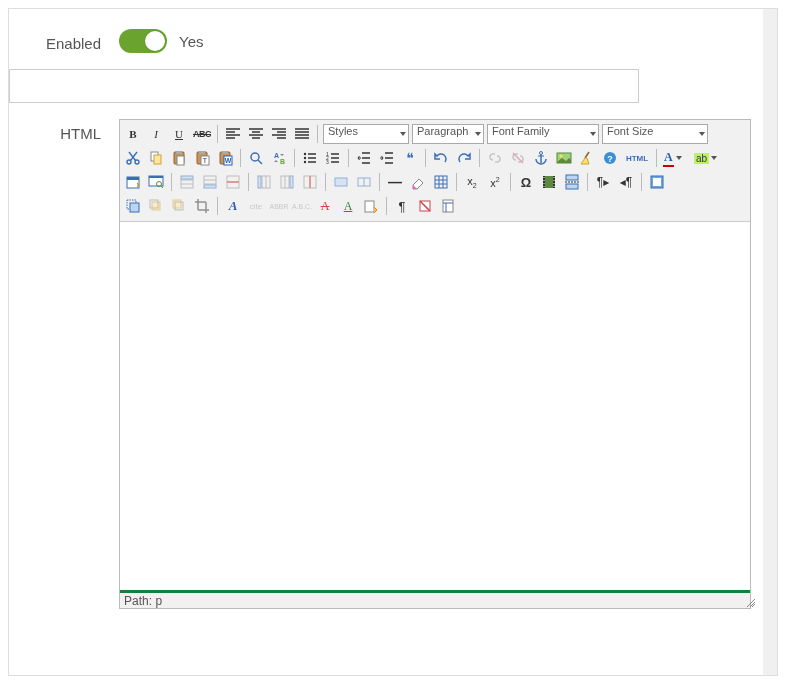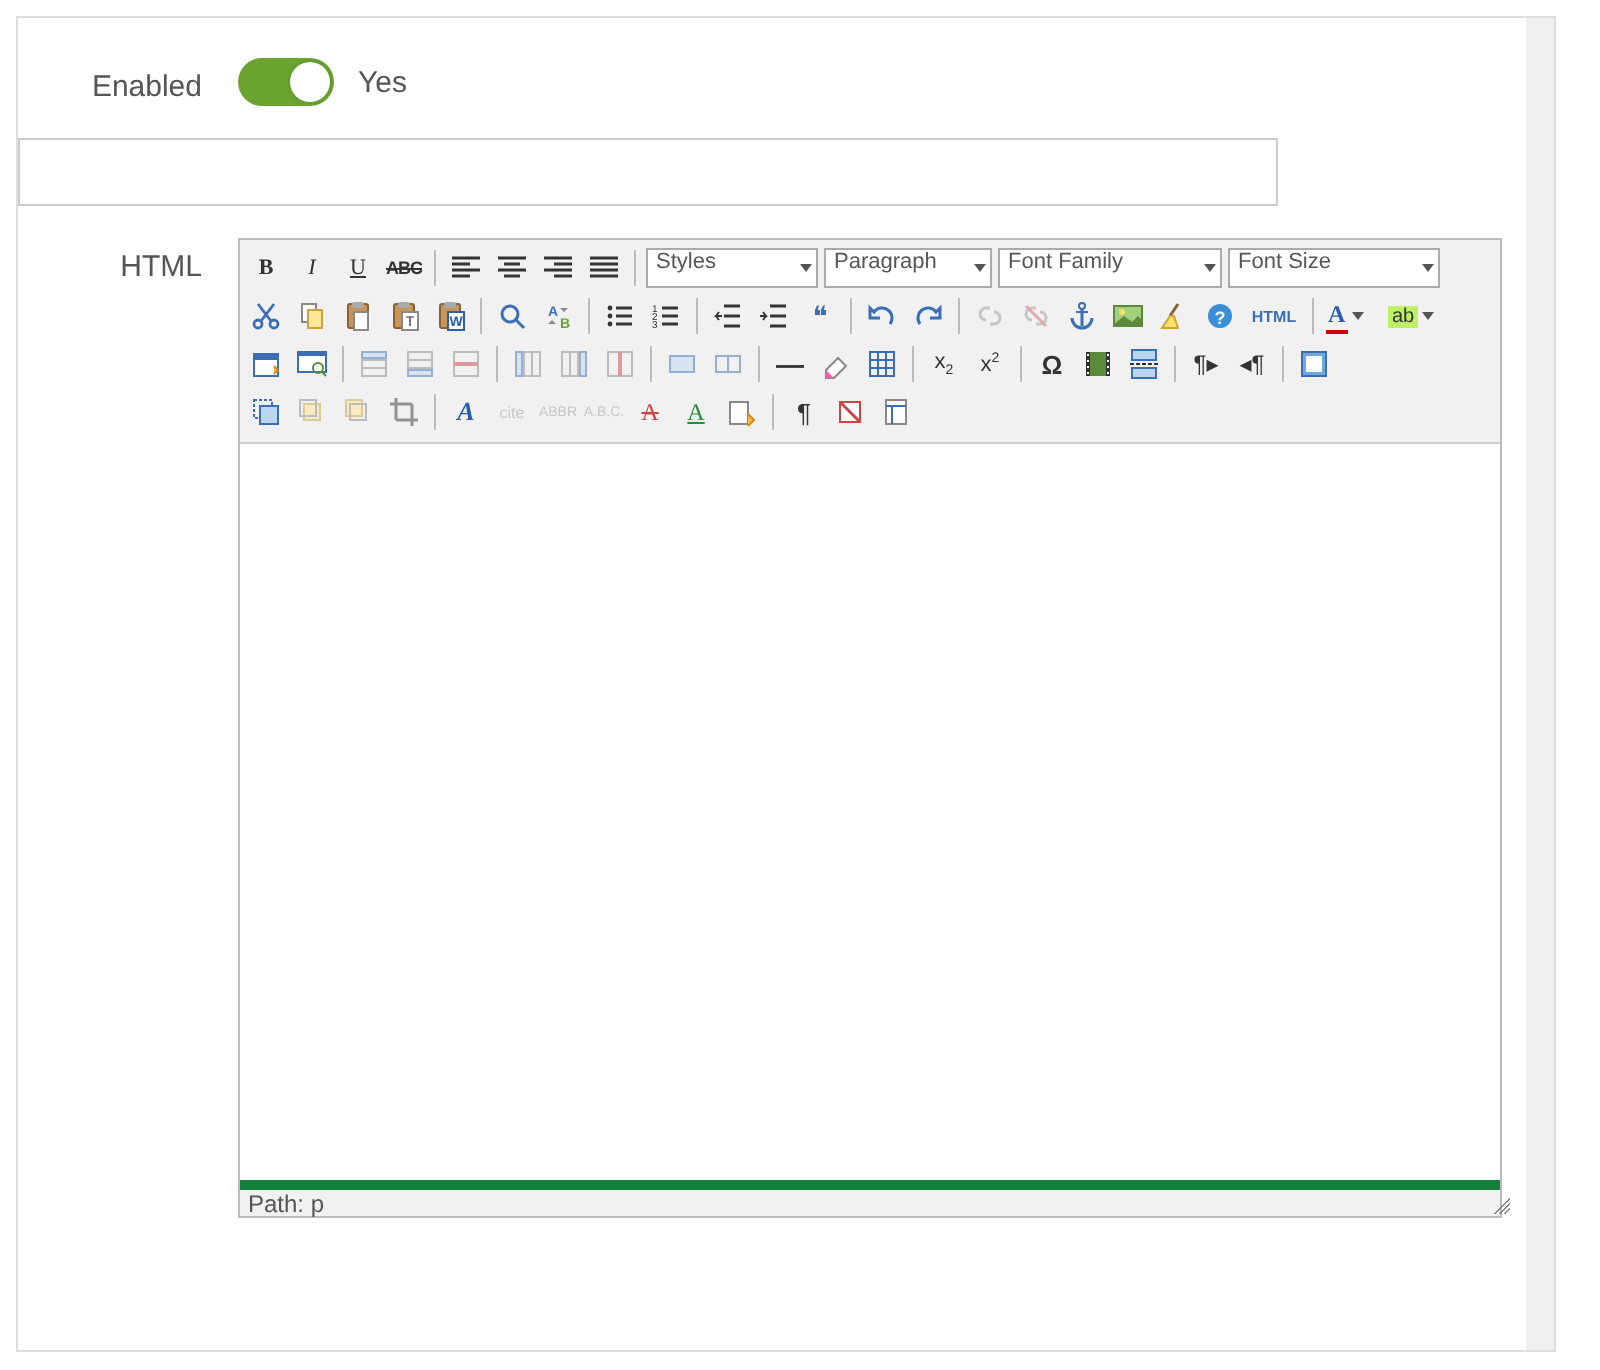--- a/index.html
+++ b/index.html
@@ -151,21 +151,21 @@
   .italic { font-style: italic; font-family: Georgia, serif; }
   .underline { text-decoration: underline; font-family: Georgia, serif; }
   .strike { font-size: 9px; font-weight: bold; letter-spacing: -0.5px; justify-content: flex-end; }
   .editor-body {
     height: 368px;
     padding: 8px;
     background: #fff;
     overflow: auto;
   }
   .editor-path {
-    border-top: 5px solid #15803d;
+    border-top: 3px solid #15803d;
     font-size: 12px;
     padding: 1px 4px;
     background: #f1f1f1;
     height: 18px;
     display: flex;
     align-items: center;
   }
   .resize-handle {
     position: absolute;
     right: 0;
@@ -290,21 +290,21 @@
                         <line x1="1" y1="12" x2="15" y2="12"></line>
                       </g>
                     </svg>
                   </span>
                 </span>
               <span class="tb-sep"></span>
               <span class="tb-select" style="width:86px">
                   <span>Styles</span>
                   <span class="sel-arrow"></span>
                 </span>
-              <span class="tb-select" style="width:84px">
+              <span class="tb-select" style="width:72px">
                   <span>Paragraph</span>
                   <span class="sel-arrow"></span>
                 </span>
               <span class="tb-select" style="width:112px">
                   <span>Font Family</span>
                   <span class="sel-arrow"></span>
                 </span>
               <span class="tb-select" style="width:106px">
                   <span>Font Size</span>
                   <span class="sel-arrow"></span>

